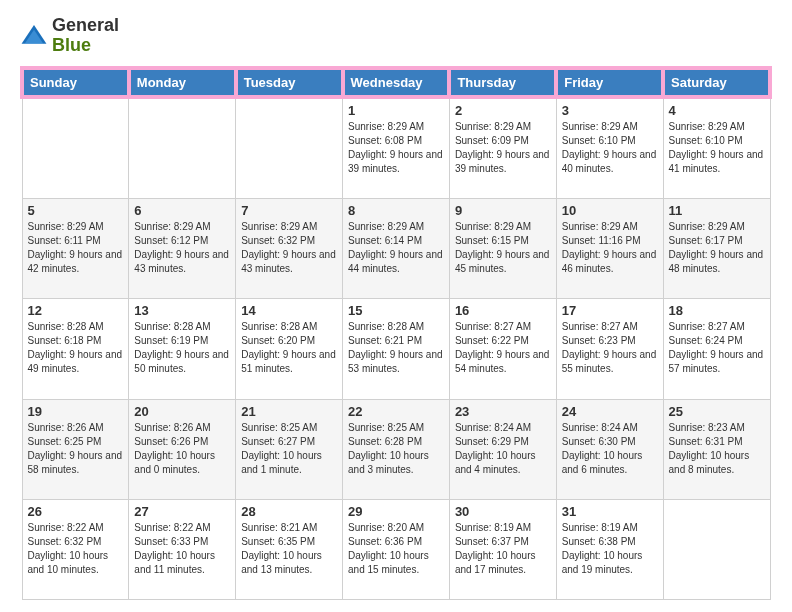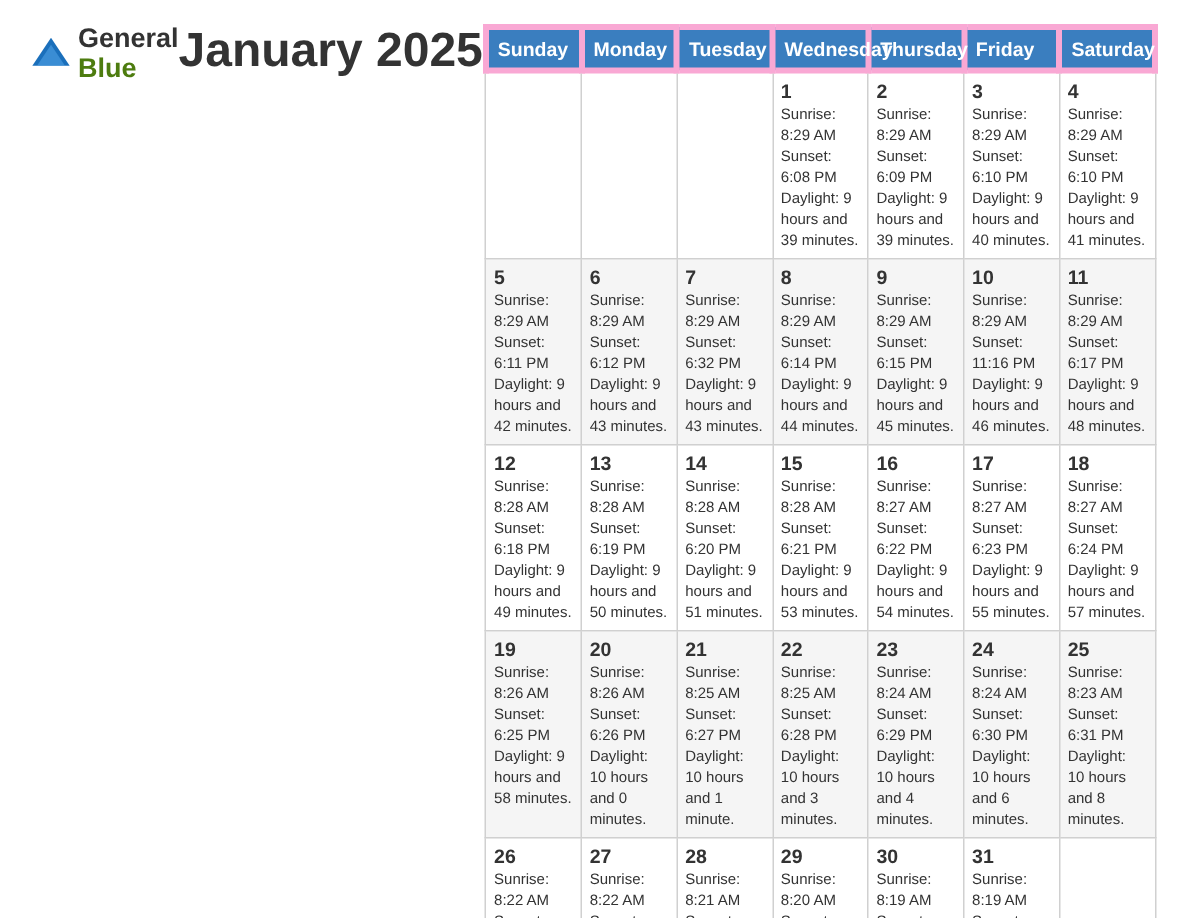--- a/index.html
+++ b/index.html
@@ -8,21 +8,21 @@
       background: #fff;
       width: 792px;
       height: 612px;
       overflow: hidden;
     }
     .page {
       width: 792px;
       height: 612px;
       padding: 16px 20px 12px 20px;
       display: flex;
-      flex-direction: row;
+      flex-direction: column;
     }
     .header {
       display: flex;
       justify-content: space-between;
       align-items: flex-start;
       margin-bottom: 10px;
     }
     .logo {
       display: flex;
       align-items: center;
@@ -106,21 +106,20 @@
         <polygon points="18,10 30,28 6,28" fill="#5aacee" opacity="0.5"></polygon>
       </svg>
       <div>
         <div class="logo-text">
           <span class="logo-general">General</span><br>
           <span class="logo-blue">Blue</span>
         </div>
       </div>
     </div>
     <div class="title-block">
-      <div class="month-year">January 2025</div>
     </div>
   </div>
 
   <table class="calendar">
     <thead>
       <tr>
       <th>Sunday</th>
           <th>Monday</th>
           <th>Tuesday</th>
           <th>Wednesday</th>

